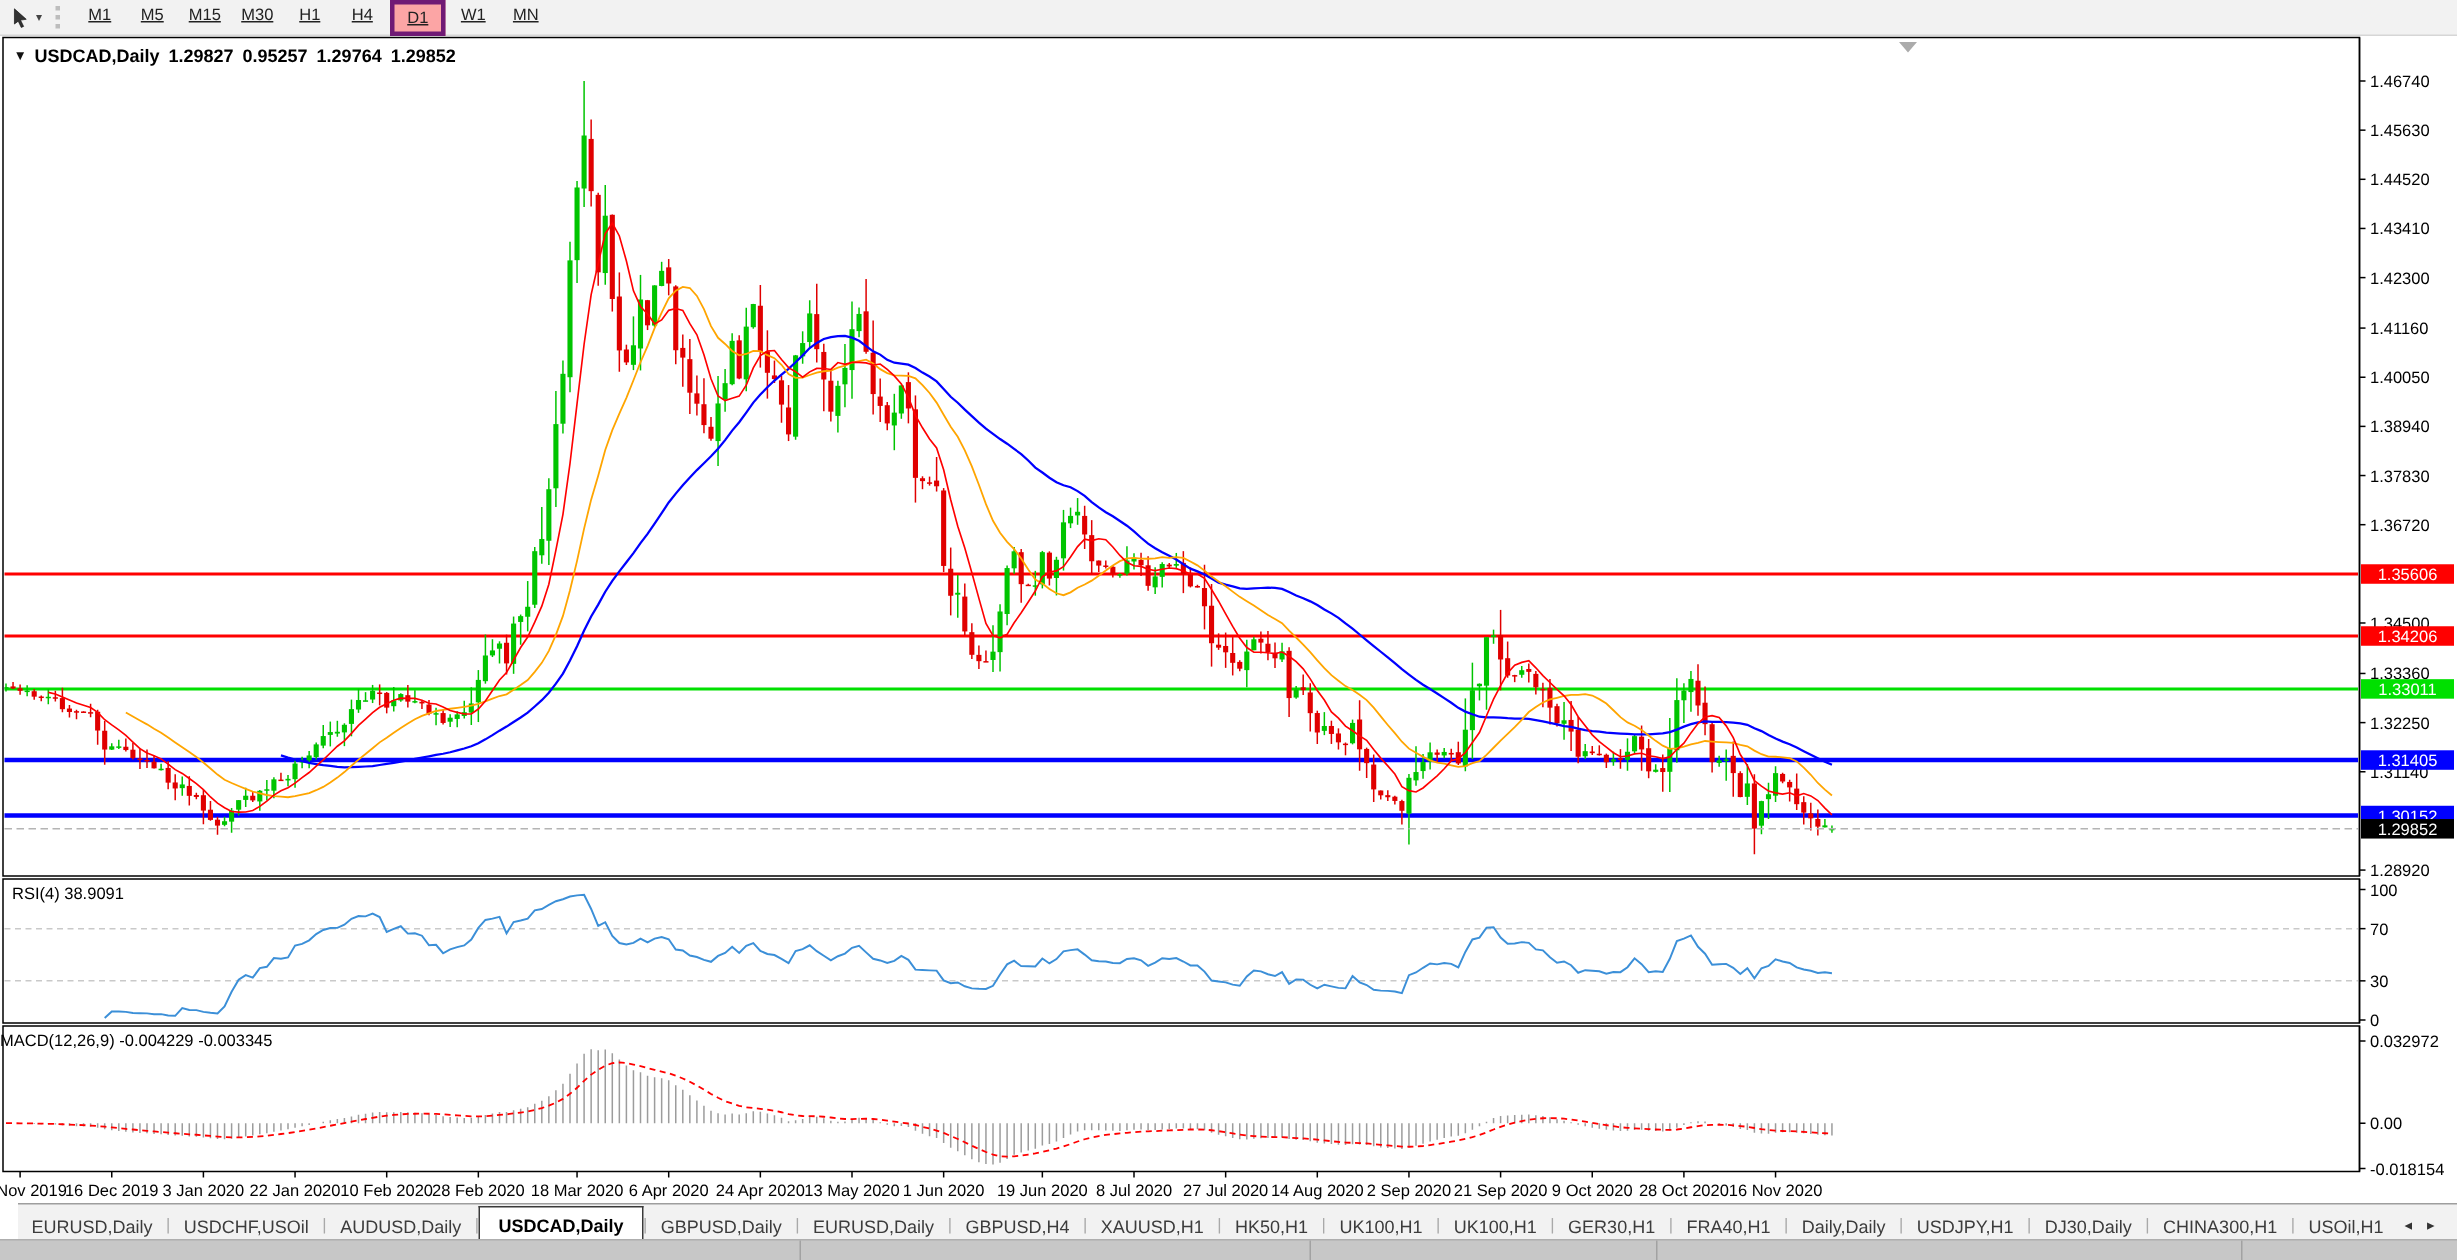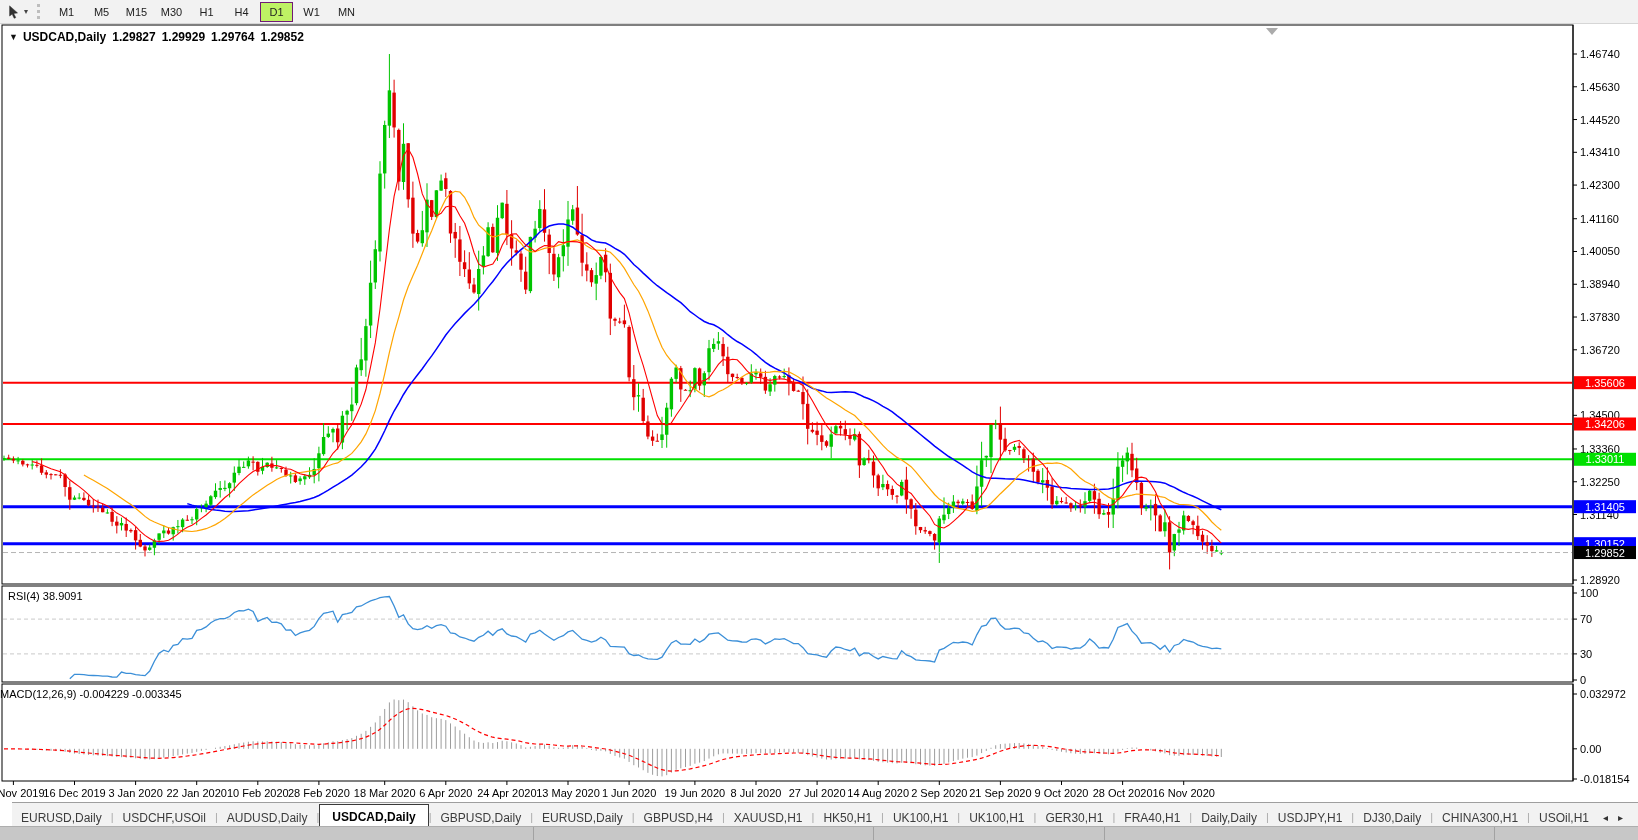--- a/index.html
+++ b/index.html
@@ -14,23 +14,23 @@
     background:#f2f2f2;border-bottom:1px solid #d6d6d6;
     display:flex;align-items:center;z-index:6;
   }
   .tool-icon{display:flex;align-items:center;margin-left:5px;height:18px;padding:0 2px;}
   .caret{font-size:8px;color:#444;margin-left:3px;}
   .grip{width:0;height:15px;border-left:3px dotted #bdbdbd;margin:0 9px 0 7px;}
   .tf-btn{
     height:18px;min-width:25px;padding:0 3px;margin:0 1px;
     display:flex;align-items:center;justify-content:center;
     font:11px "Liberation Sans",sans-serif;color:#222;
-    border:1px solid transparent;background:transparent;cursor:default;
+    border:1px solid transparent;background:transparent;cursor:default;text-decoration:underline;
   }
-  .tf-btn.active{border:1px solid #701a75;background:#bef264;}
+  .tf-btn.active{border:3px solid #701a75;background:#fca5a5;}
   
   #chart{position:absolute;left:0;top:0;z-index:1;}
   
   .chart-title{
     position:absolute;left:9px;top:30px;z-index:3;
     font:bold 12px "Liberation Sans",sans-serif;color:#000;
     display:flex;align-items:center;white-space:pre;
   }
   .collapse{font-size:9px;font-weight:normal;margin-right:5px;color:#111;}
   .chart-title span.qv{margin-left:6px;}
@@ -1018,21 +1018,21 @@
       <text x="1000.4000000000001" y="797" font-family="&quot;Liberation Sans&quot;,sans-serif" font-size="11" fill="#000" text-anchor="middle">21 Sep 2020</text>
       <line x1="1061.5" y1="781" x2="1061.5" y2="785" stroke="#000"></line>
       <text x="1061.5" y="797" font-family="&quot;Liberation Sans&quot;,sans-serif" font-size="11" fill="#000" text-anchor="middle">9 Oct 2020</text>
       <line x1="1122.6000000000001" y1="781" x2="1122.6000000000001" y2="785" stroke="#000"></line>
       <text x="1122.6000000000001" y="797" font-family="&quot;Liberation Sans&quot;,sans-serif" font-size="11" fill="#000" text-anchor="middle">28 Oct 2020</text>
       <line x1="1183.7" y1="781" x2="1183.7" y2="785" stroke="#000"></line>
       <text x="1183.7" y="797" font-family="&quot;Liberation Sans&quot;,sans-serif" font-size="11" fill="#000" text-anchor="middle">16 Nov 2020</text>
     </g>
   </svg>
 
-<div class="chart-title"><span class="collapse">▼</span><span>USDCAD,Daily</span><span class="qv">1.29827</span><span class="qv">1.29929</span><span class="qv">1.29764</span><span class="qv">1.29852</span></div>
+<div class="chart-title"><span class="collapse">▼</span><span>USDCAD,Daily</span><span class="qv">1.29827</span><span class="qv">0.95257</span><span class="qv">1.29764</span><span class="qv">1.29852</span></div>
 
 <div id="rsi-label" class="panel-label"><span>RSI(4)</span> <span>38.9091</span></div>
 
 <div id="macd-label" class="panel-label"><span>MACD(12,26,9)</span> <span>-0.004229</span> <span>-0.003345</span></div>
 
 <div class="tabbar" id="tabbar">
     <div class="tab">EURUSD,Daily</div>
     <span class="tabsep">|</span>
     <div class="tab">USDCHF,USOil</div>
     <span class="tabsep">|</span>

